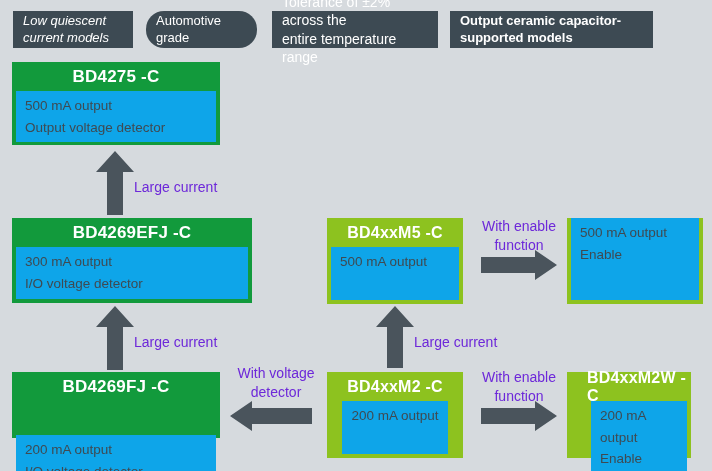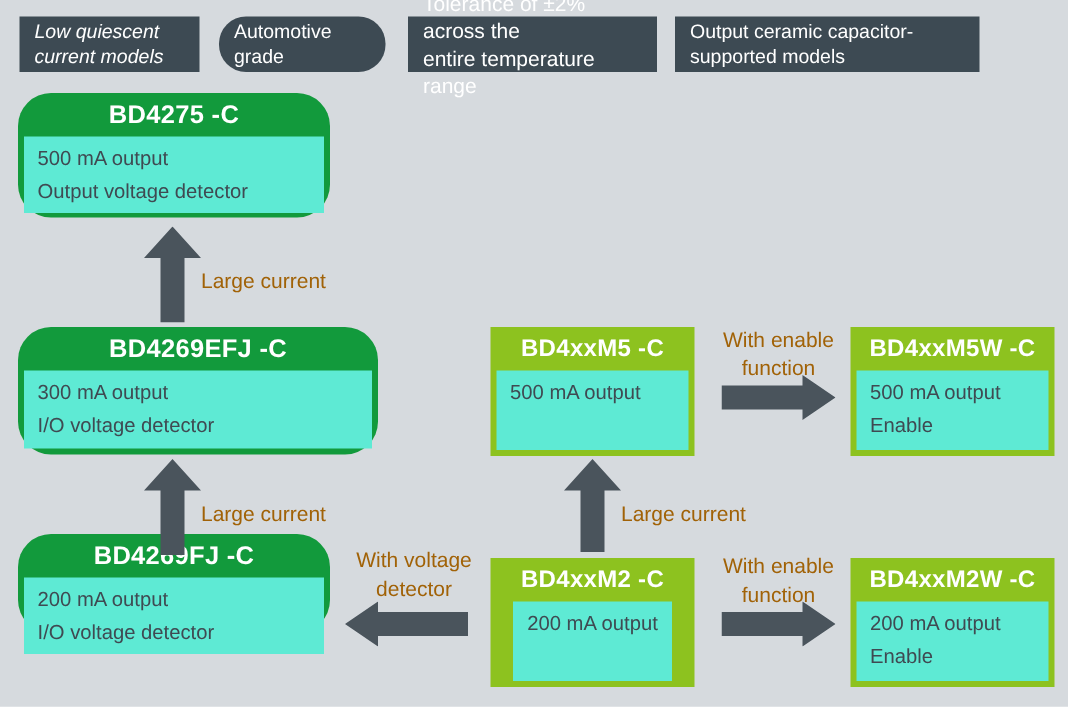--- a/index.html
+++ b/index.html
@@ -24,76 +24,76 @@
     align-items: center;
     box-sizing: border-box;
     padding: 2px 10px;
     font-size: 13px;
     line-height: 1.3;
     white-space: pre-line;
   }
   #tag-1 { left: 13px;  width: 120px; font-style: italic; }
   #tag-2 { left: 146px; width: 111px; border-radius: 18px; }
   #tag-3 { left: 272px; width: 166px; font-size: 14px; }
-  #tag-4 { left: 450px; width: 203px; }
+  #tag-4 { left: 450px; width: 203px; font-weight: bold; }
 
   
   .box {
     position: absolute;
     display: flex;
     flex-direction: column;
     box-sizing: border-box;
   }
-  .box.dark { background: #129a3c; border-radius: 22px; }
+  .box.dark { background: #129a3c; }
   .box.lime { background: #8dc21f; }
   .box-hdr {
     height: 29px;
     flex: 0 0 29px;
     display: flex;
     align-items: center;
     justify-content: center;
     color: #ffffff;
     font-weight: 600;
     font-size: 17px;
     letter-spacing: 0.2px;
   }
   .box.lime .box-hdr { font-size: 16px; }
   .box-body {
     flex: 1;
-    background: #5eead4;
+    background: #0ea5e9;
     margin: 0 4px 4px 4px;
     padding: 4px 9px;
     color: #3f4a52;
     font-size: 13.5px;
     line-height: 1.6;
     white-space: pre-line;
   }
 
   #box-bd4275    { left: 12px;  top: 62px;  width: 208px; height: 83px; }
   #box-bd4269efj { left: 12px;  top: 218px; width: 240px; height: 85px; }
-  #box-bd4269fj  { left: 12px;  top: 356px; width: 208px; height: 66px; }
+  #box-bd4269fj  { left: 12px;  top: 372px; width: 208px; height: 66px; gap: 34px; }
   #box-bd4xxm5   { left: 327px; top: 218px; width: 136px; height: 86px; }
   #box-bd4xxm5w  { left: 567px; top: 218px; width: 136px; height: 86px; }
   #box-bd4xxm2   { left: 327px; top: 372px; width: 136px; height: 86px; align-items: center; }
-  #box-bd4xxm2w  { left: 567px; top: 372px; width: 136px; height: 86px; }
+  #box-bd4xxm2w  { left: 567px; top: 372px; width: 124px; height: 86px; padding-left: 20px; }
 
   
   .arr { position: absolute; color: #4a545c; }
   .arr polygon { fill: currentColor; }
   #arrow-up-1 { left: 96px;  top: 151px; }
   #arrow-up-2 { left: 96px;  top: 306px; }
   #arrow-up-3 { left: 376px; top: 306px; }
   #arrow-right-1 { left: 481px; top: 250px; }
   #arrow-right-2 { left: 481px; top: 401px; }
   #arrow-left-1  { left: 230px; top: 401px; }
 
   
   .alabel {
     position: absolute;
-    color: #a16207;
+    color: #6d28d9;
     font-size: 14px;
     line-height: 1.35;
     white-space: pre-line;
   }
   .alabel.center { text-align: center; }
   #label-lc1 { left: 134px; top: 178px; }
   #label-lc2 { left: 134px; top: 333px; }
   #label-lc3 { left: 414px; top: 333px; }
   #label-we1 { left: 467px; top: 217px; width: 104px; }
   #label-we2 { left: 467px; top: 368px; width: 104px; }
@@ -126,21 +126,20 @@
     <div class="box-hdr">BD4269FJ -C</div>
     <div class="box-body">200 mA output
 I/O voltage detector</div>
   </div>
 
   <div class="box lime" id="box-bd4xxm5">
     <div class="box-hdr">BD4xxM5 -C</div>
     <div class="box-body">500 mA output</div>
   </div>
   <div class="box lime" id="box-bd4xxm5w">
-    <div class="box-hdr">BD4xxM5W -C</div>
     <div class="box-body">500 mA output
 Enable</div>
   </div>
   <div class="box lime" id="box-bd4xxm2">
     <div class="box-hdr">BD4xxM2 -C</div>
     <div class="box-body">200 mA output</div>
   </div>
   <div class="box lime" id="box-bd4xxm2w">
     <div class="box-hdr">BD4xxM2W -C</div>
     <div class="box-body">200 mA output

